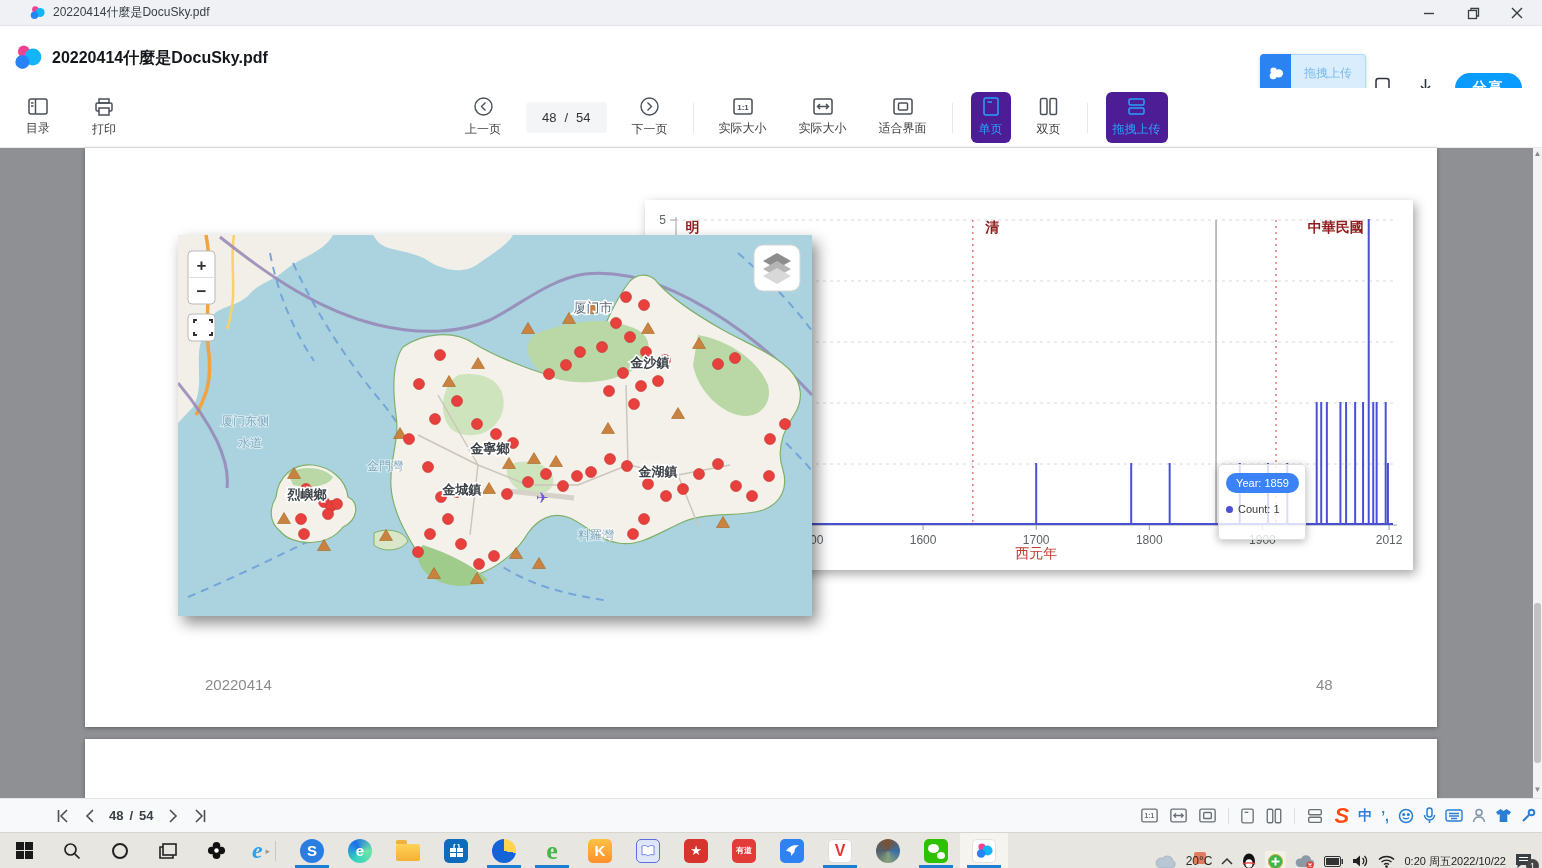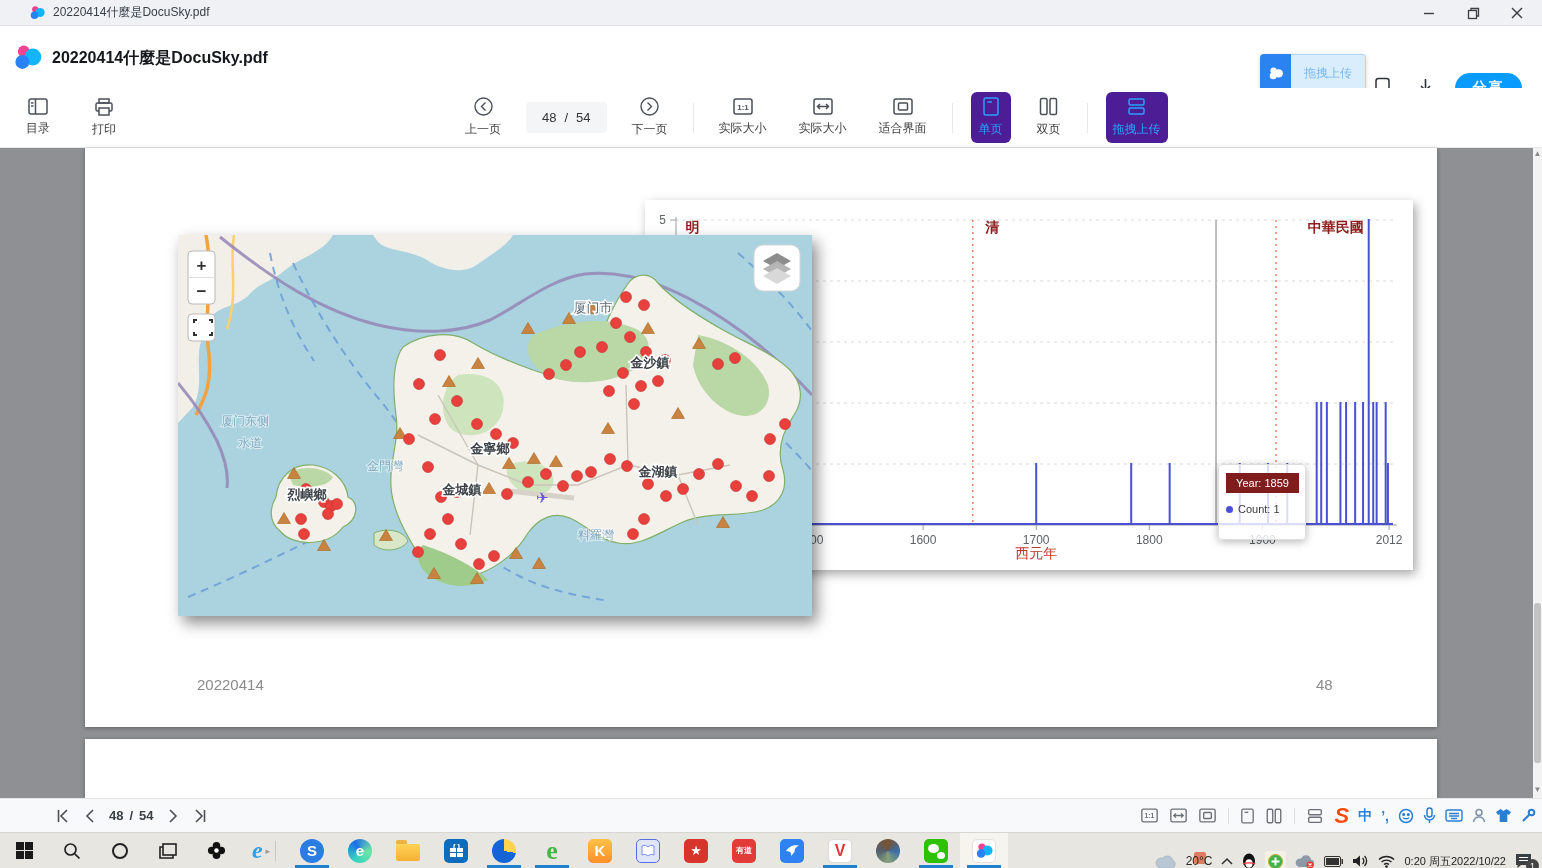--- a/index.html
+++ b/index.html
@@ -44,36 +44,36 @@
 
   
   .content { position:absolute; top:148px; left:0; width:100%; height:650px; background:#8f9093; }
   .page { position:absolute; left:85px; width:1352px; background:#fff; box-shadow:0 1px 4px rgba(0,0,0,.35); }
   .page1 { top:0; height:579px; }
   .page2 { top:591px; height:59px; }
   .slide-title { position:absolute; left:100px; top:14px; font-family:"Liberation Serif","DejaVu Serif",serif;
                  font-size:38px; color:#1c1c1c; letter-spacing:1px; }
   .slide-title .bullet { font-size:30px; vertical-align:4px; margin-right:14px; }
   .foot { position:absolute; top:528px; font-size:15px; color:#8b8b8b; }
-  .foot-date { left:112px; } .foot-page { left:1231px; }
+  .foot-date { left:120px; } .foot-page { left:1231px; }
 
   
   .chart { position:absolute; left:560px; top:52px; width:768px; height:370px; background:#fff;
            box-shadow:3px 4px 10px rgba(0,0,0,.35); }
   .cgrid { stroke:#d8d8d8; stroke-width:1; stroke-dasharray:3 4; }
   .caxis { stroke:#9aa0a6; stroke-width:1; }
   .cytick, .cxtick { font-size:12px; fill:#5c6165; }
   .cdyn { stroke:#e05b4b; stroke-width:1.2; stroke-dasharray:2 4; }
   .cdynlab { font-size:14px; font-weight:bold; fill:#8f1d1d; }
   .cross { stroke:#a9a9a9; stroke-width:1.5; }
   .cspike { stroke:#4a50d4; stroke-width:2; }
   .cxlabel { font-size:14px; fill:#c0392b; }
   .tooltip { position:absolute; left:573px; top:264px; width:88px; height:76px; background:rgba(255,255,255,.8);
              border:1px solid #ddd; border-radius:4px; box-shadow:0 2px 8px rgba(0,0,0,.28); padding:8px 6px 6px 7px; }
-  .tt-badge { background:#7f1d1d; color:#fff; font-size:11px; border-radius:0; padding:4px 6px; text-align:center; }
+  .tt-badge { background:#3b82f6; color:#fff; font-size:11px; border-radius:10px; padding:4px 6px; text-align:center; }
   .tt-row { margin-top:10px; display:flex; align-items:center; gap:5px; font-size:11px; color:#3a3a3a; }
   .tt-dot { width:7px; height:7px; border-radius:50%; background:#4a50d4; }
 
   
   .map { position:absolute; left:93px; top:87px; width:634px; height:381px; box-shadow:5px 7px 14px rgba(0,0,0,.45); }
   .mt-town { font-size:13px; font-weight:bold; fill:#3c4248; paint-order:stroke; stroke:#fff; stroke-width:3px; }
   .mt-water { font-size:12px; fill:#7fa8c0; paint-order:stroke; stroke:rgba(255,255,255,.55); stroke-width:2px; }
   .mt-city { font-size:13px; fill:#5b6a78; paint-order:stroke; stroke:#fff; stroke-width:3px; }
   .mapctl { fill:#fff; stroke:#b9b9b9; }
   .mapctl-glyph { font-size:17px; font-weight:bold; fill:#333; }

